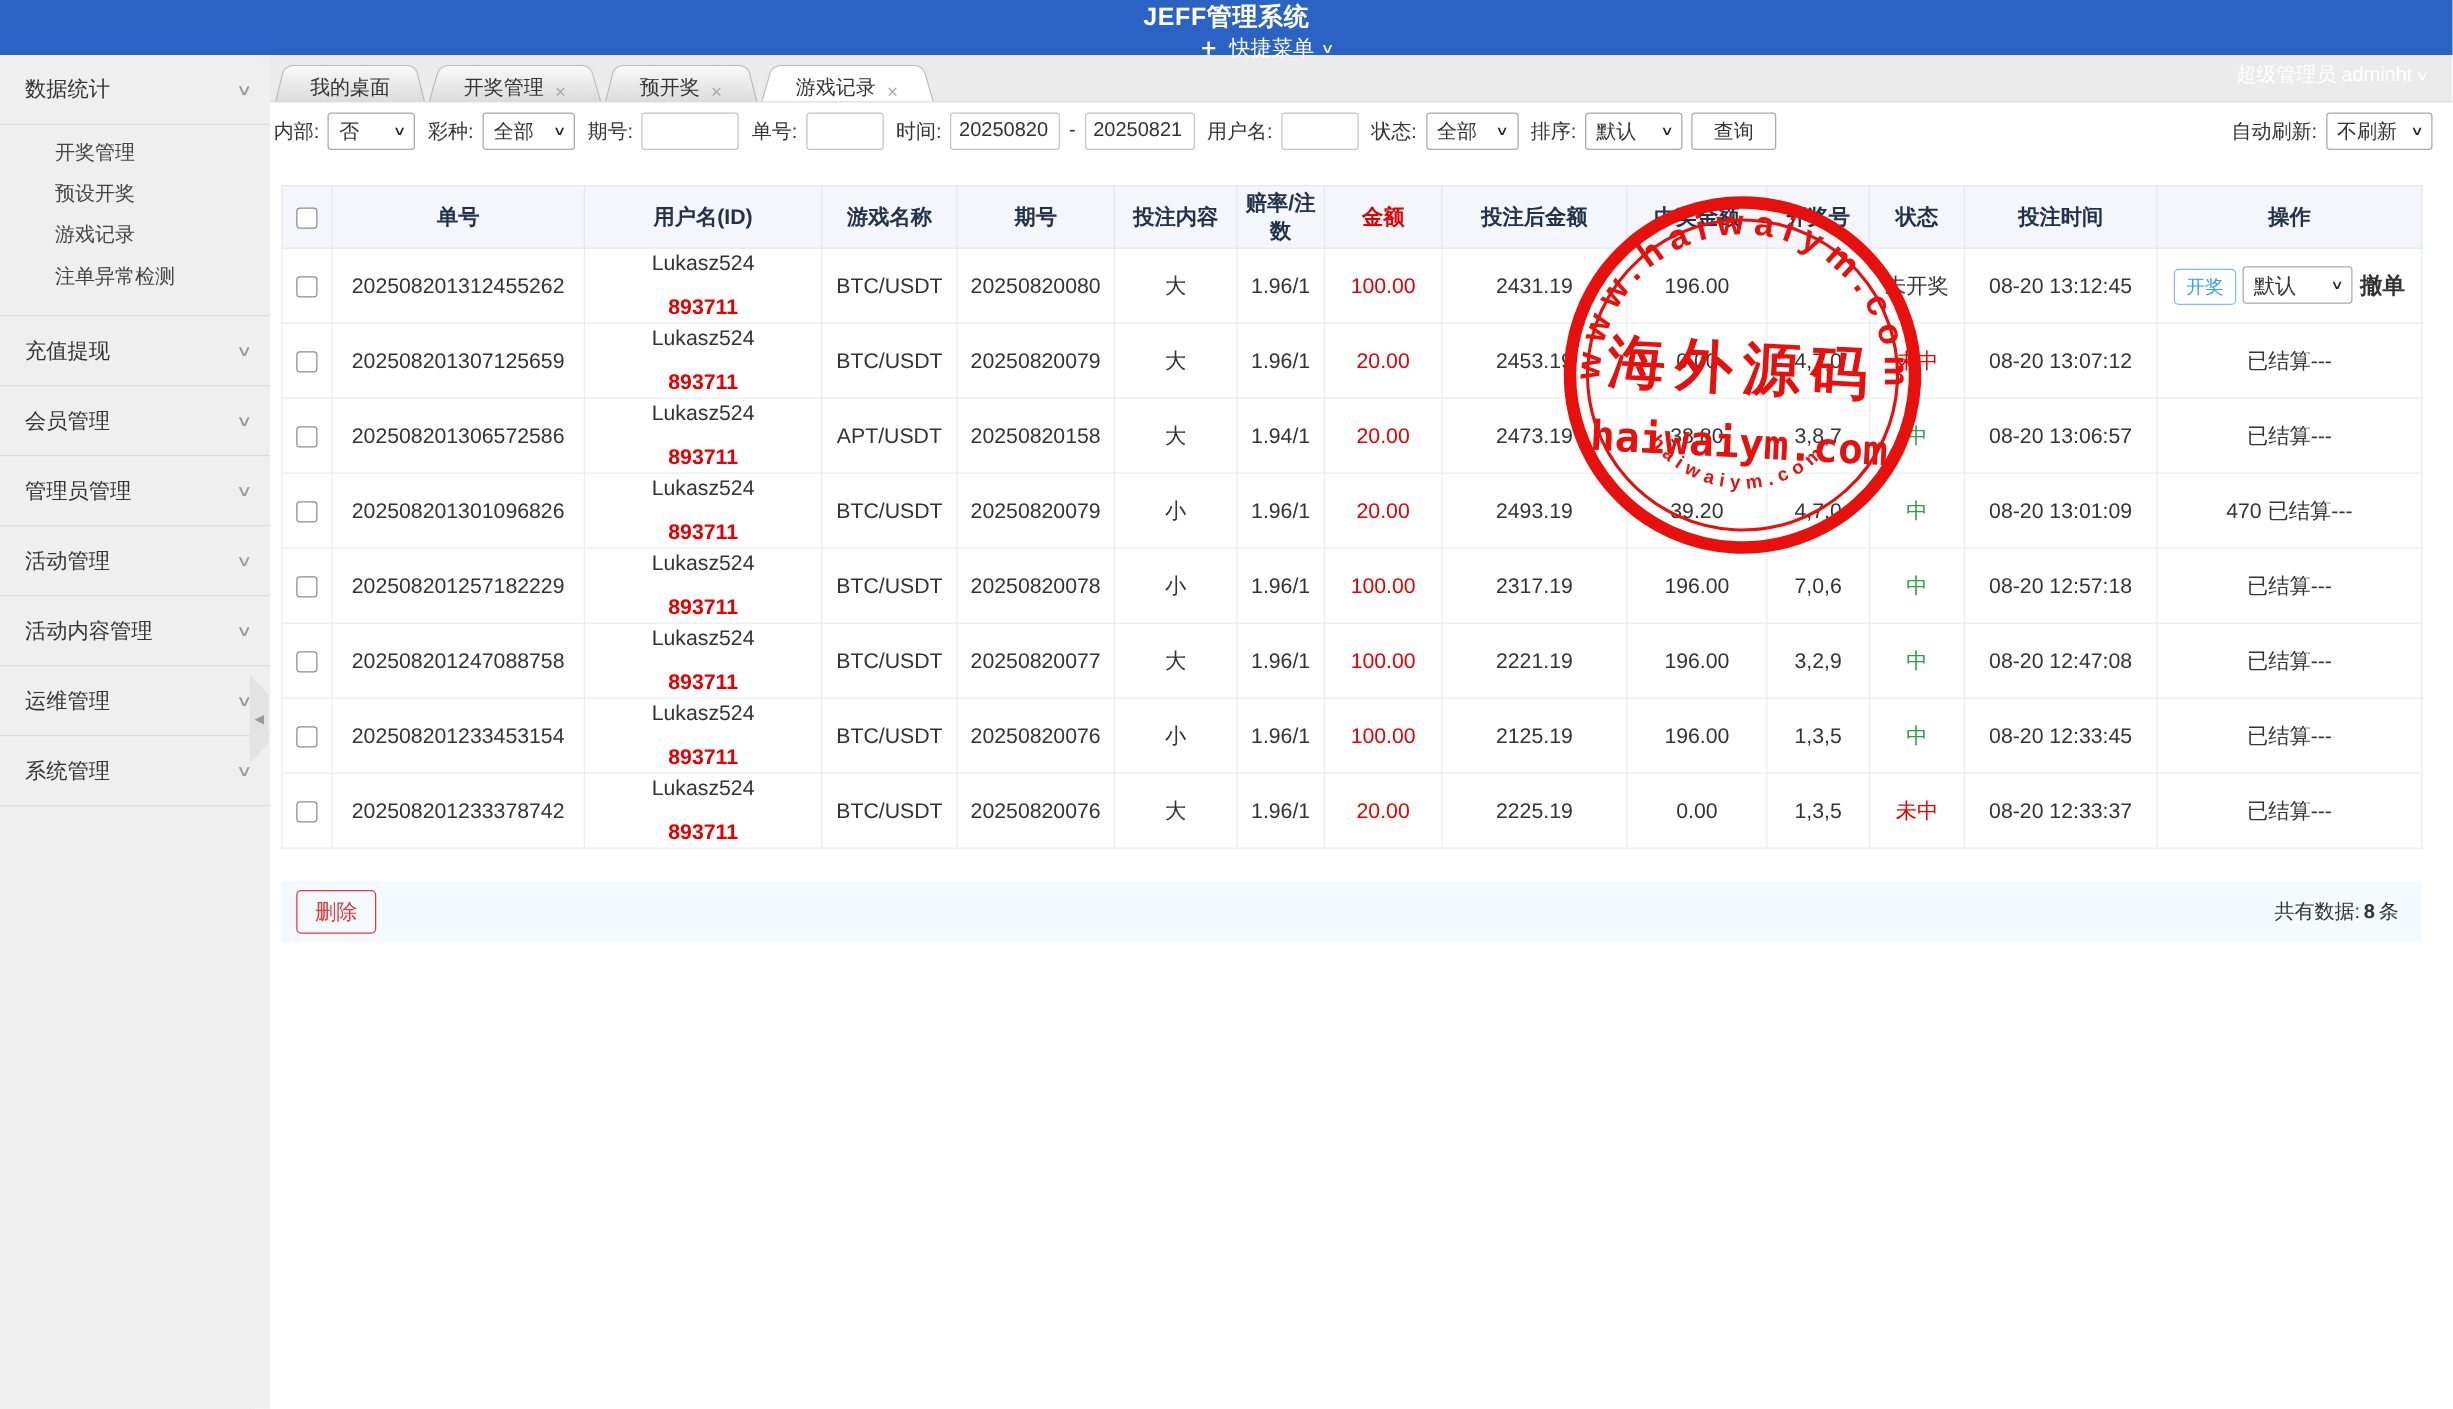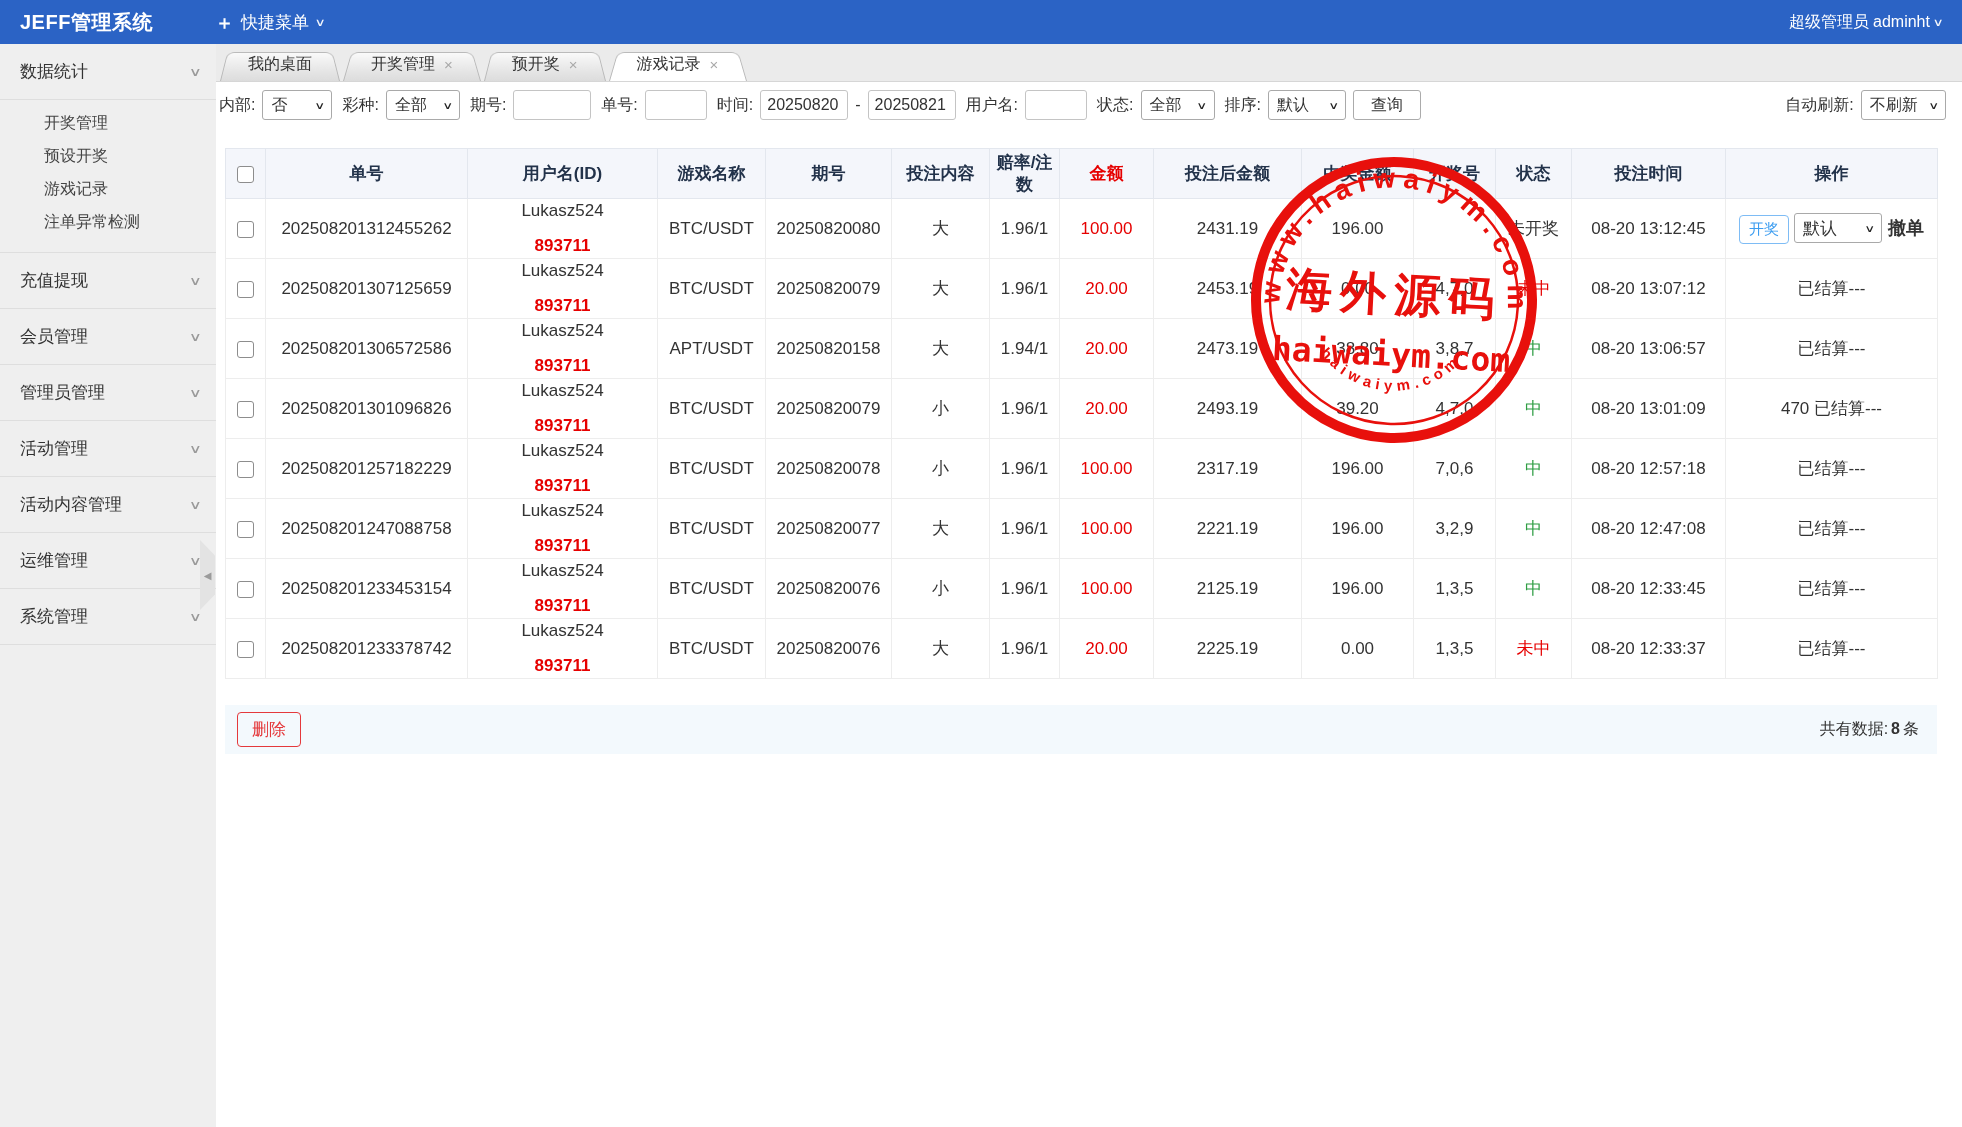--- a/index.html
+++ b/index.html
@@ -1,21 +1,21 @@
 <!DOCTYPE html>
 <html><head>
 <meta charset="utf-8">
 <style>
   * { margin:0; padding:0; box-sizing:border-box; }
   html,body { width:1962px; height:1127px; overflow:hidden; background:#fff;
     font-family:"Liberation Sans","DejaVu Sans",sans-serif; }
 
   
   .topbar { height:44px; background:#2b63c5; color:#fff; display:flex; align-items:center;
-    padding:0 20px; position:relative; z-index:20; }
+    padding:0 20px; position:relative; z-index:20;flex-direction:column; }
   .brand { font-size:20px; font-weight:bold; letter-spacing:.5px; }
   .quick { margin-left:62px; display:flex; align-items:center; gap:7px; font-size:17px; cursor:pointer; }
   .plus  { font-size:19px; font-weight:bold; line-height:1; }
   .chev-w { font-size:11px; transform:scaleX(1.4); opacity:.95; }
   .top-right { margin-left:auto; display:flex; align-items:center; gap:4px; font-size:16px; cursor:pointer; }
 
   
   .sidebar { position:absolute; left:0; top:44px; bottom:0; width:216px; background:#efefef; z-index:10; }
   .side-item { height:56px; display:flex; align-items:center; justify-content:space-between;
     padding:0 16px 0 20px; font-size:17px; color:#333; border-bottom:1px solid #dedede; cursor:pointer; }
@@ -25,21 +25,21 @@
 
   .collapse-handle { position:absolute; left:200px; top:540px; width:15px; height:70px; background:#e3e3e3;
     clip-path:polygon(0 0,100% 22%,100% 78%,0 100%); display:flex; align-items:center; justify-content:center;
     color:#9b9b9b; font-size:10px; cursor:pointer; z-index:15; }
 
   
   .main { margin-left:200px; position:relative; }
 
   .tabbar { height:38px; background:#ebebeb; border-bottom:1px solid #d6d6d6;
     display:flex; align-items:flex-end; padding-left:20px; }
-  .tab { position:relative; z-index:0; height:33px; padding:0 28px; display:flex; align-items:center;
+  .tab { position:relative; z-index:0; height:33px; padding:0 28px; display:flex; align-items:flex-end;
     gap:9px; font-size:16px; color:#333; cursor:pointer; margin-right:3px; }
   .tab::before { content:''; position:absolute; inset:0; z-index:-1;
     background:linear-gradient(#fafafa,#dcdcdc); border:1px solid #b9b9b9; border-bottom:none;
     border-radius:8px 8px 0 0; transform:perspective(9px) rotateX(2.2deg); transform-origin:bottom; }
   .tab.active::before { background:#fff; }
   .tab-close { color:#a9a9a9; font-size:15px; line-height:1; }
 
   
   .filterbar { display:flex; align-items:center; gap:7px; padding:8px 16px; background:#fff;
     font-size:16px; color:#333; white-space:nowrap; }

